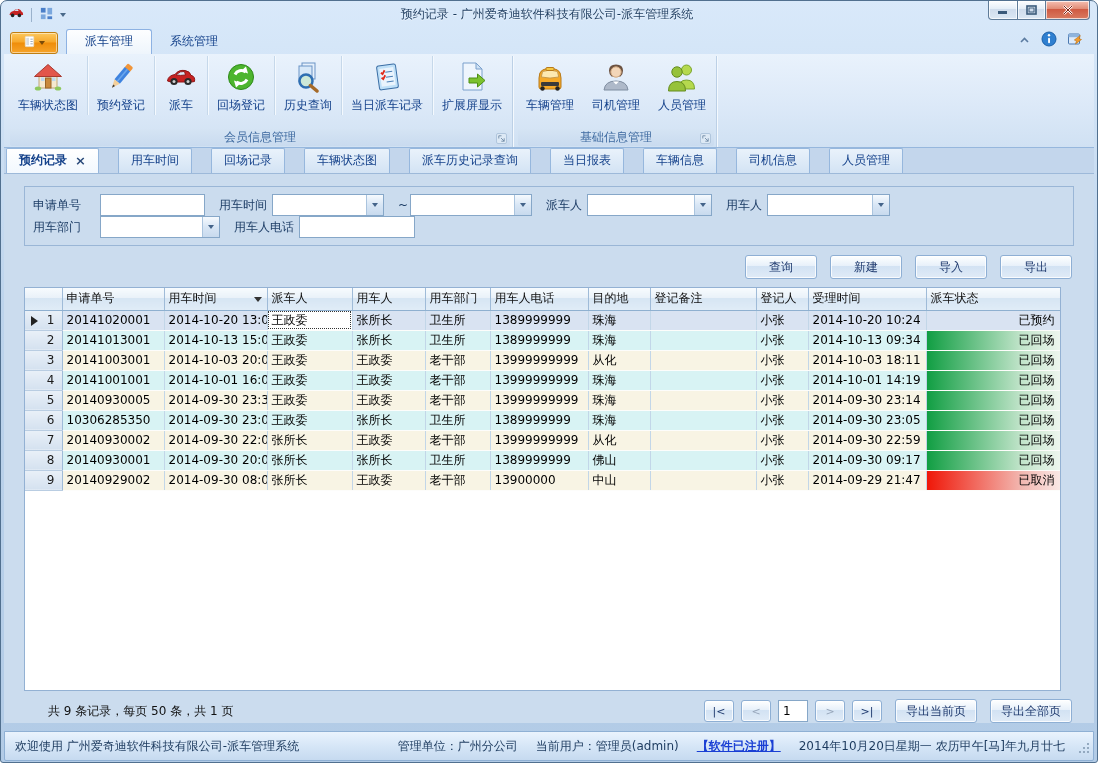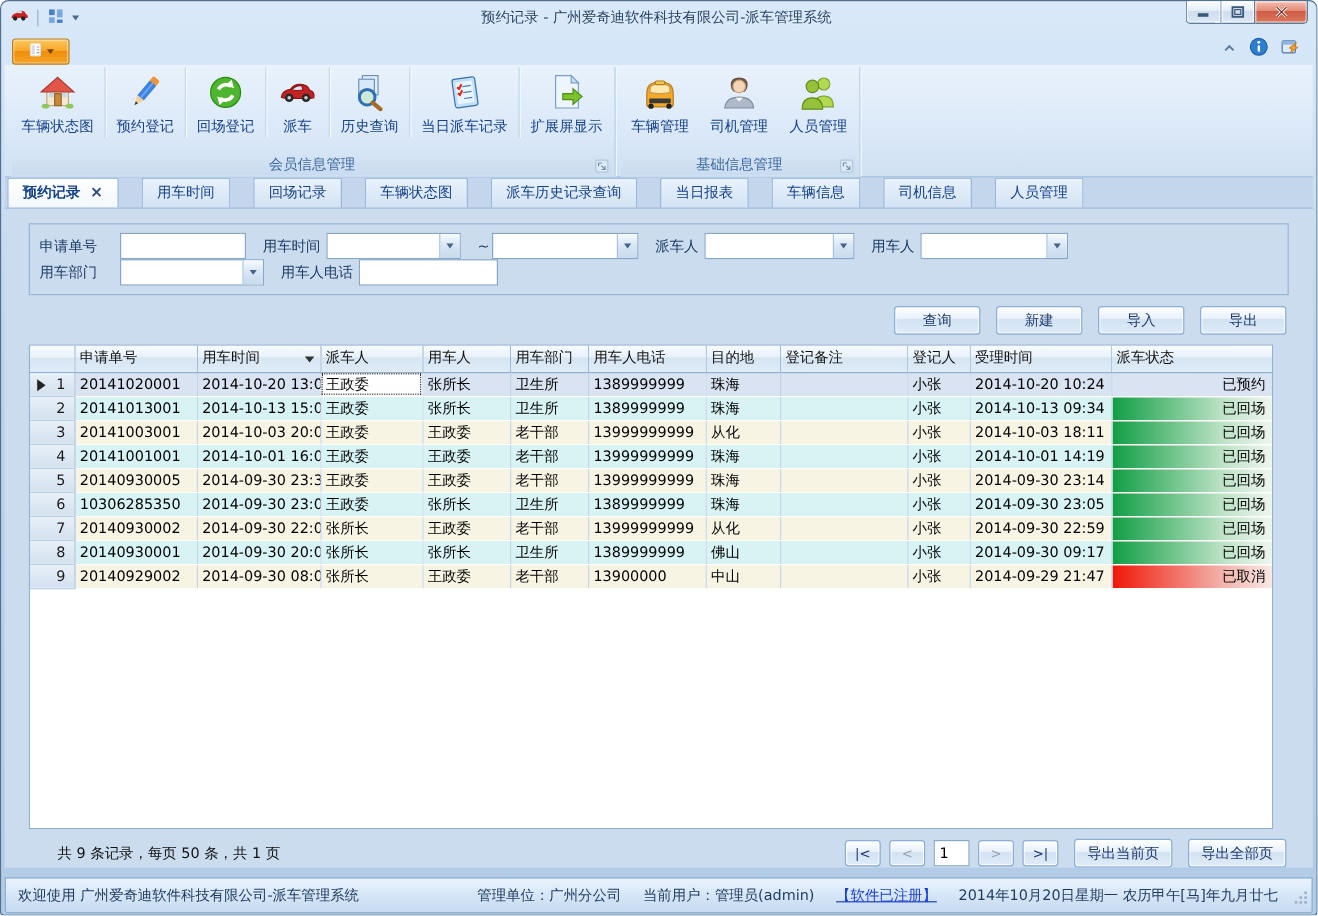--- a/index.html
+++ b/index.html
@@ -88,21 +88,21 @@
     background:linear-gradient(#feffff,#e7f0fa 45%,#d2e2f3 46%,#e0ebf7);display:flex;align-items:center;justify-content:center;
     box-shadow:inset 0 0 0 1px rgba(255,255,255,.8);font-size:11px;}
   .pbtn.dim{color:#97a6ba;}
   .pinput{width:30px;height:22px;border:1px solid #86a7c8;text-align:left;padding:0 4px;font:inherit;}
   .pager .btn{margin-left:6px;}
   
   .statusbar{height:30px;margin-top:8px;flex:0 0 auto;border:1px solid #8fb0d4;border-radius:0 0 2px 2px;
     background:linear-gradient(#eaf3fd,#d6e6f7 50%,#c6daf0);display:flex;align-items:center;padding:0 10px;color:#1c3a5e;position:relative;}
   .sb-welcome{width:400px;}
   .sb-item{margin-right:18px;white-space:nowrap;}
-  .sb-link{color:#1a3fd4;font-weight:normal;text-decoration:underline;margin-right:18px;white-space:nowrap;}
+  .sb-link{color:#1a3fd4;font-weight:bold;text-decoration:underline;margin-right:18px;white-space:nowrap;}
   .grip{position:absolute;right:3px;bottom:3px;}
 </style>
 </head>
 <body>
 
 <div class="window">
 
   <div class="titlebar">
     <div class="title">预约记录 - 广州爱奇迪软件科技有限公司-派车管理系统</div>
     <div class="qat">
@@ -146,20 +146,24 @@
     <div class="app-btn">
       <span><svg width="13" height="13" viewBox="0 0 14 14">
             <rect x="2.5" y="1.5" width="9" height="11" rx="1" fill="#fff" stroke="#e8ddc8"></rect>
             <rect x="3.5" y="3" width="3" height="8" fill="#d8dde4"></rect>
             <line x1="8" y1="4.5" x2="10.5" y2="4.5" stroke="#9aa6b4"></line>
             <line x1="8" y1="7" x2="10.5" y2="7" stroke="#9aa6b4"></line>
             <line x1="8" y1="9.5" x2="10.5" y2="9.5" stroke="#9aa6b4"></line>
           </svg></span>
       <span class="caret"></span>
     </div>
+    <div style="display:flex;align-items:flex-end;" id="ribbon-tab-strip">
+        <div class="rtab active">派车管理</div>
+        <div class="rtab">系统管理</div>
+      </div>
     <div class="ribbon-right">
       <span><svg width="13" height="10" viewBox="0 0 13 10">
             <path d="M3 7l3.5-3.5L10 7" fill="none" stroke="#5b7ba1" stroke-width="1.6"></path>
           </svg></span>
       <span><svg width="16" height="16" viewBox="0 0 16 16">
             <circle cx="8" cy="8" r="7" fill="#2f7fd0" stroke="#1a5fa8"></circle>
             <rect x="7.1" y="6.8" width="1.9" height="5.4" rx=".9" fill="#fff"></rect>
             <circle cx="8" cy="4.3" r="1.2" fill="#fff"></circle>
           </svg></span>
       <span><svg width="17" height="16" viewBox="0 0 17 16">
@@ -197,41 +201,41 @@
                   <polygon points="12.5,22 19.5,22 16,30" fill="#f3cf9a"></polygon>
                   <polygon points="14.8,26.7 17.2,26.7 16,30" fill="#3a3a3a"></polygon>
                 </g>
               </svg>
             </span>
             <span class="rlabel">预约登记</span>
           </div>
           <div class="rbtn rsep">
             <span class="ricon">
               <svg viewBox="0 0 32 32">
-                <circle cx="16" cy="16" r="12.5" fill="#4db52e" stroke="#2d8a18"></circle>
-                <path d="M10 13.5a7 7 0 0 1 10.5-2.5" fill="none" stroke="#fff" stroke-width="3"></path>
-                <polygon points="23,12.5 21,5.5 16,10" fill="#fff"></polygon>
-                <path d="M22 18.5a7 7 0 0 1-10.5 2.5" fill="none" stroke="#fff" stroke-width="3"></path>
-                <polygon points="9,19.5 11,26.5 16,22" fill="#fff"></polygon>
-              </svg>
-            </span>
-            <span class="rlabel">回场登记</span>
-          </div>
-          <div class="rbtn rsep">
-            <span class="ricon">
-              <svg viewBox="0 0 32 32">
                 <path d="M2.5 20q.6-5.5 7.5-6.5q3.5-5 10-4q5 .8 6 4.8q4.5 1.2 3.5 6.2l-3 .5H6z" fill="#c62222" stroke="#8f1616"></path>
                 <path d="M11.5 13.5q3.5-3.8 8-3l1 3.5q-5 .8-9.5 0z" fill="#d7eafa" stroke="#8f1616"></path>
                 <circle cx="9" cy="20.5" r="3.6" fill="#2a2a2a"></circle>
                 <circle cx="9" cy="20.5" r="1.5" fill="#cfcfcf"></circle>
                 <circle cx="23" cy="20.5" r="3.6" fill="#2a2a2a"></circle>
                 <circle cx="23" cy="20.5" r="1.5" fill="#cfcfcf"></circle>
               </svg>
             </span>
             <span class="rlabel">派车</span>
+          </div>
+          <div class="rbtn rsep">
+            <span class="ricon">
+              <svg viewBox="0 0 32 32">
+                <circle cx="16" cy="16" r="12.5" fill="#4db52e" stroke="#2d8a18"></circle>
+                <path d="M10 13.5a7 7 0 0 1 10.5-2.5" fill="none" stroke="#fff" stroke-width="3"></path>
+                <polygon points="23,12.5 21,5.5 16,10" fill="#fff"></polygon>
+                <path d="M22 18.5a7 7 0 0 1-10.5 2.5" fill="none" stroke="#fff" stroke-width="3"></path>
+                <polygon points="9,19.5 11,26.5 16,22" fill="#fff"></polygon>
+              </svg>
+            </span>
+            <span class="rlabel">回场登记</span>
           </div>
           <div class="rbtn rsep">
             <span class="ricon">
               <svg viewBox="0 0 32 32">
                 <rect x="10" y="2" width="13" height="16" fill="#e6f0fb" stroke="#6a93c5"></rect>
                 <rect x="7" y="5" width="13" height="16" fill="#d7e8f8" stroke="#6a93c5"></rect>
                 <circle cx="14" cy="20" r="6.5" fill="#cde9d8" stroke="#2f6fb2" stroke-width="2.5"></circle>
                 <line x1="18.5" y1="24.5" x2="25" y2="30" stroke="#a56a28" stroke-width="3.5" stroke-linecap="round"></line>
               </svg>
             </span>

